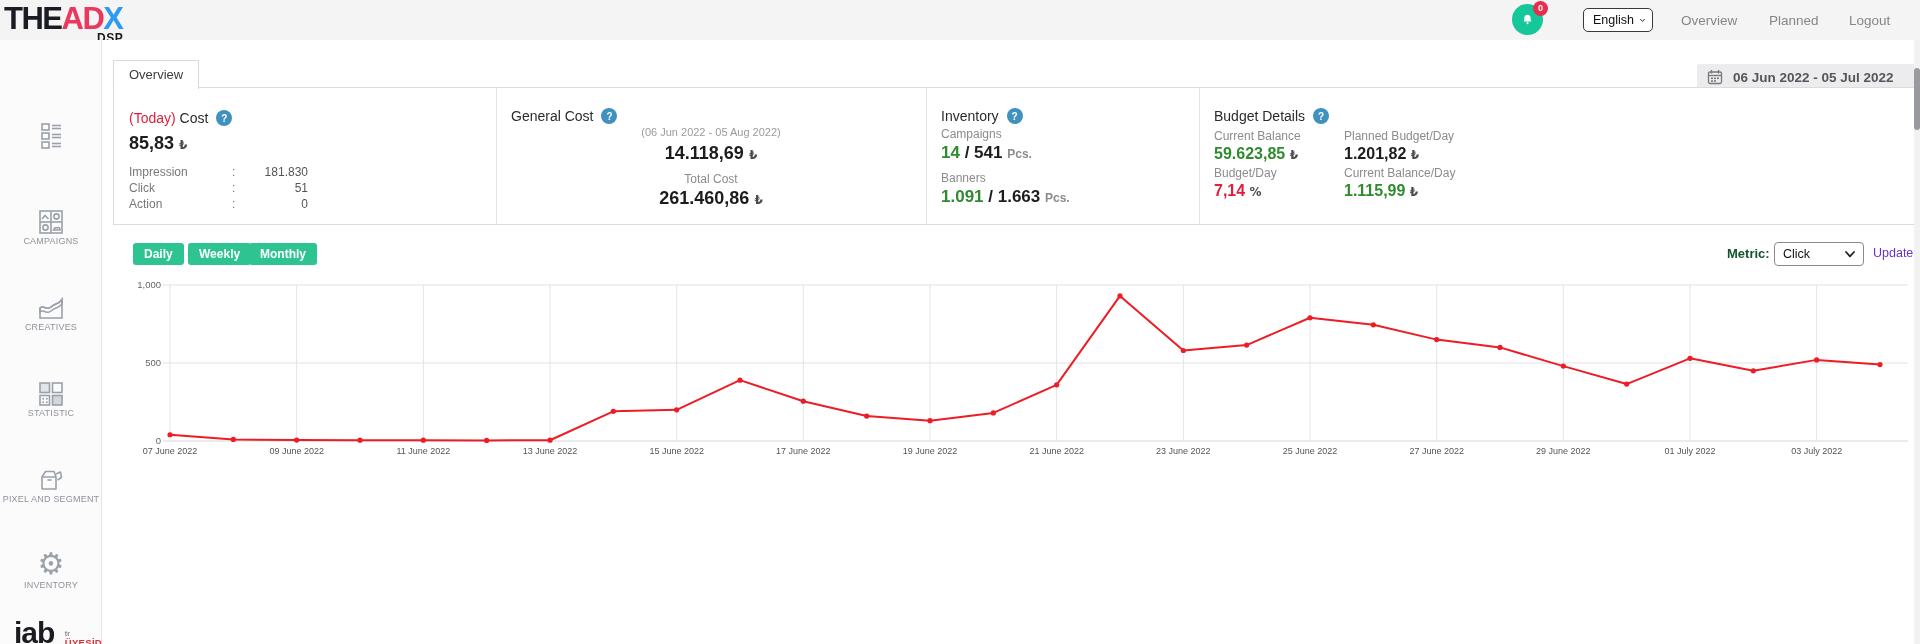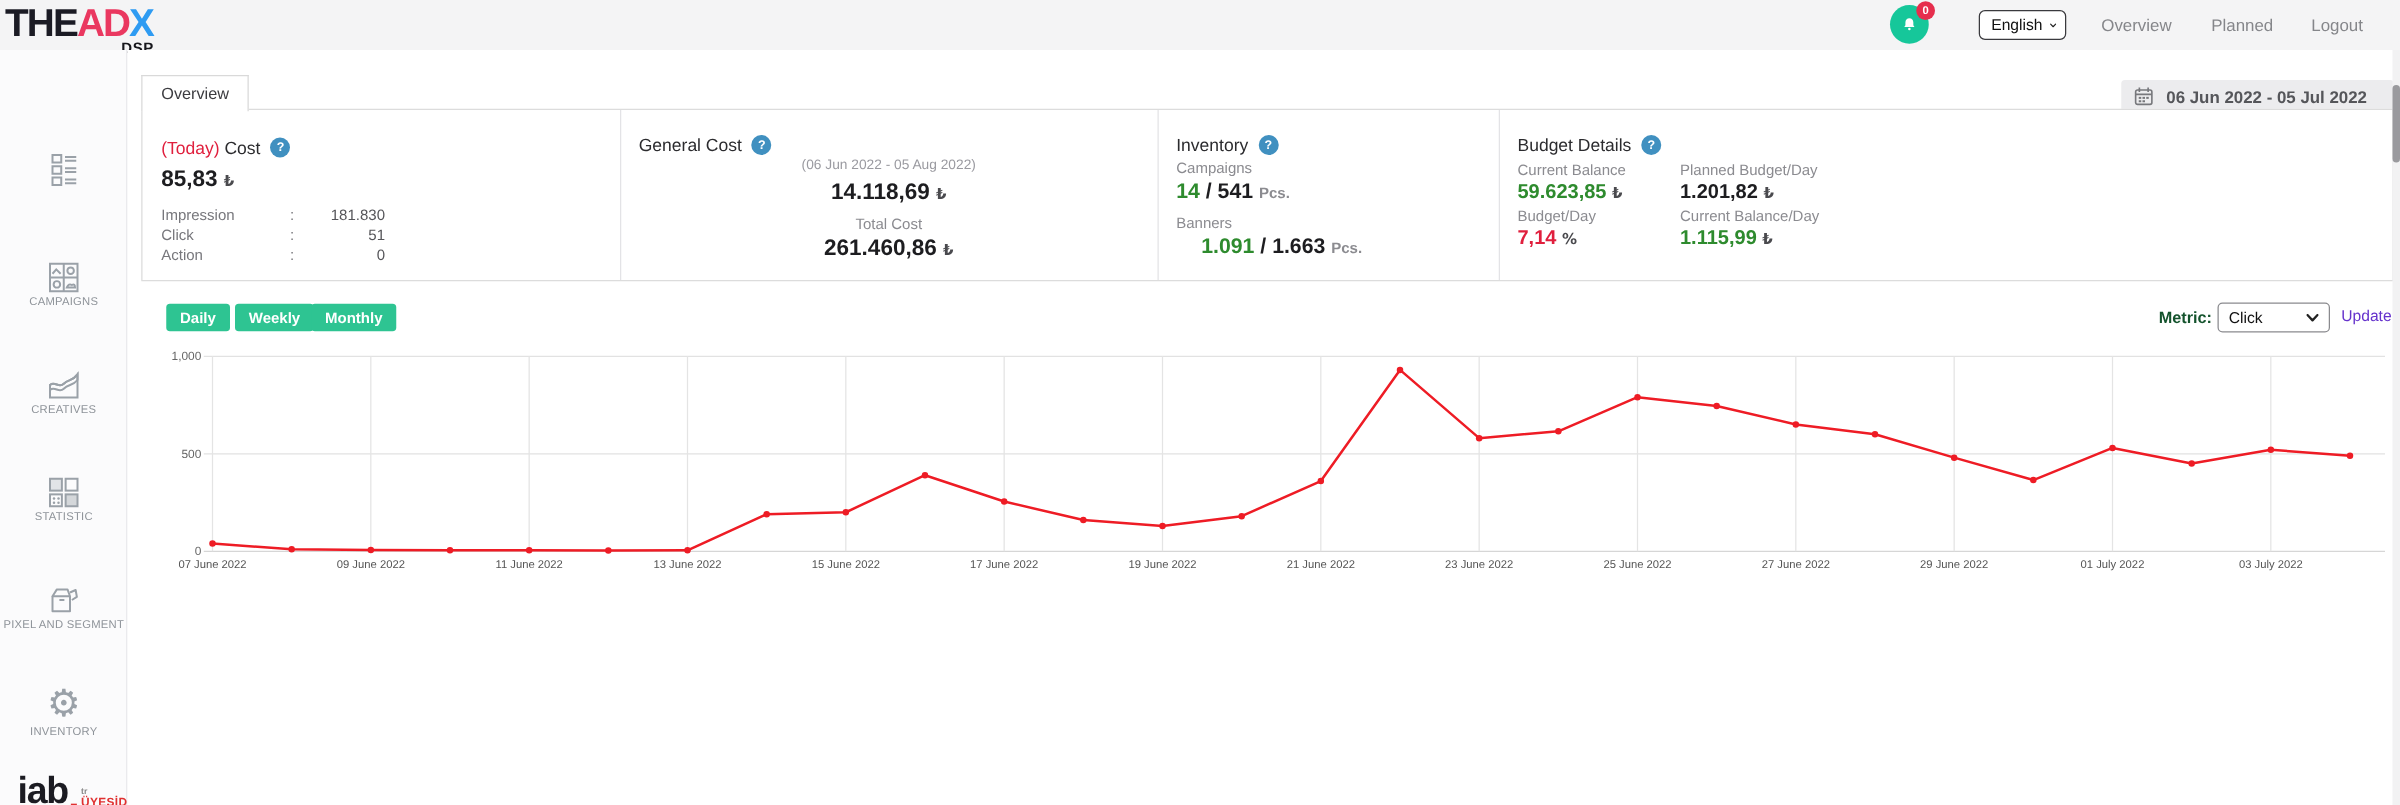--- a/index.html
+++ b/index.html
@@ -274,21 +274,21 @@
       <div class="card-title">
         <span>Inventory</span>
         <span class="q-icon">?</span>
       </div>
       <div class="muted" style="margin-top:3px;">Campaigns</div>
       <div class="inv-val" style="margin-top:2px;">
         <span class="green">14</span><span class="dark"> / 541</span>
         <span class="muted">Pcs.</span>
       </div>
       <div class="muted" style="margin-top:8px;">Banners</div>
-      <div class="inv-val" style="margin-top:2px;margin-left:20px;">
+      <div class="inv-val" style="margin-top:2px;">
         <span class="green">1.091</span><span class="dark"> / 1.663</span>
         <span class="muted">Pcs.</span>
       </div>
     </div>
 
     <div class="card" style="left:1100px; width:330px; padding-top:20px;">
       <div class="card-title">
         <span>Budget Details</span>
         <span class="q-icon">?</span>
       </div>

